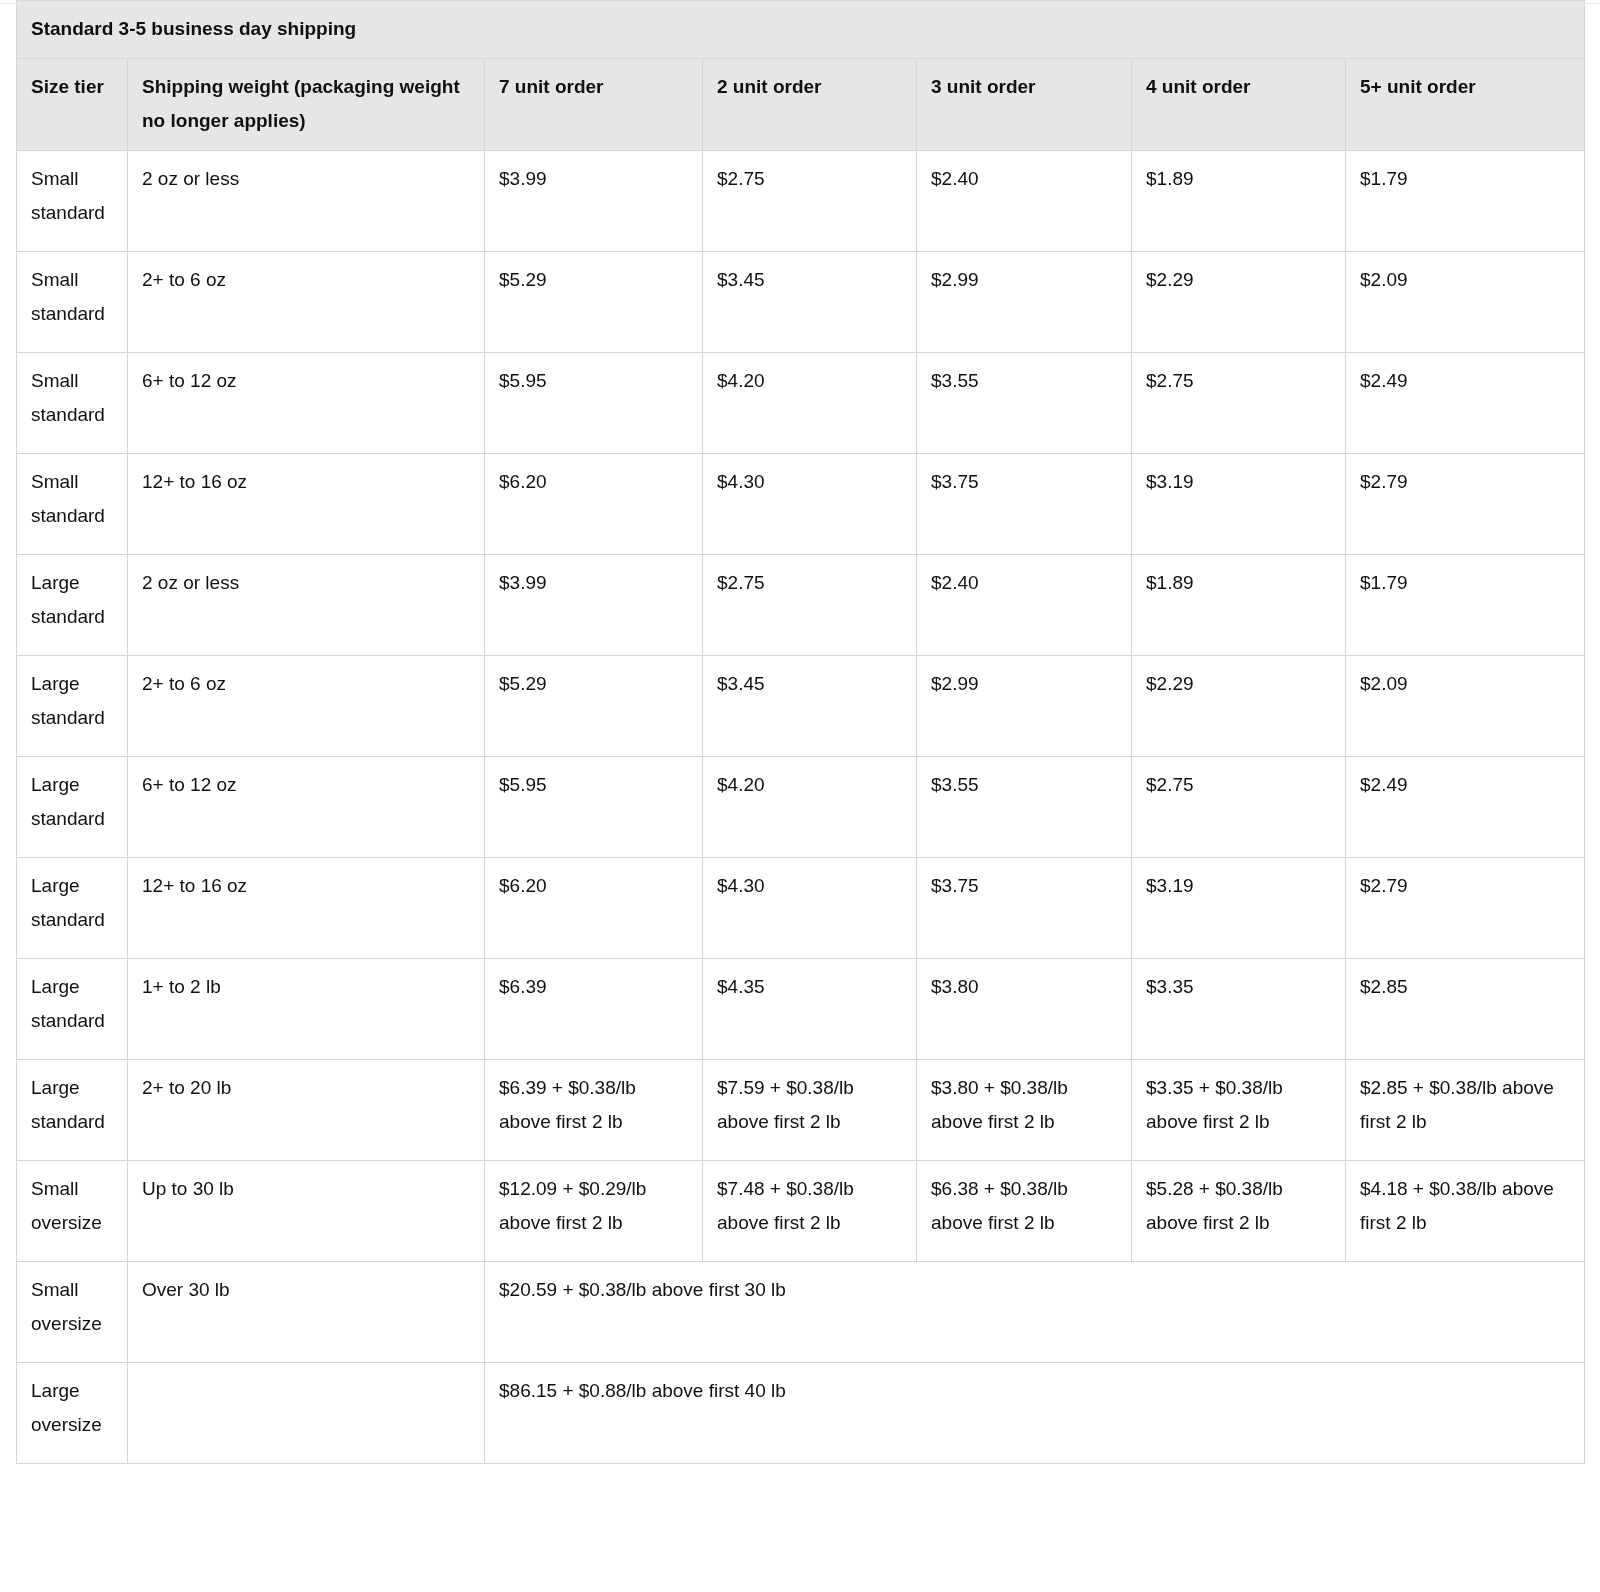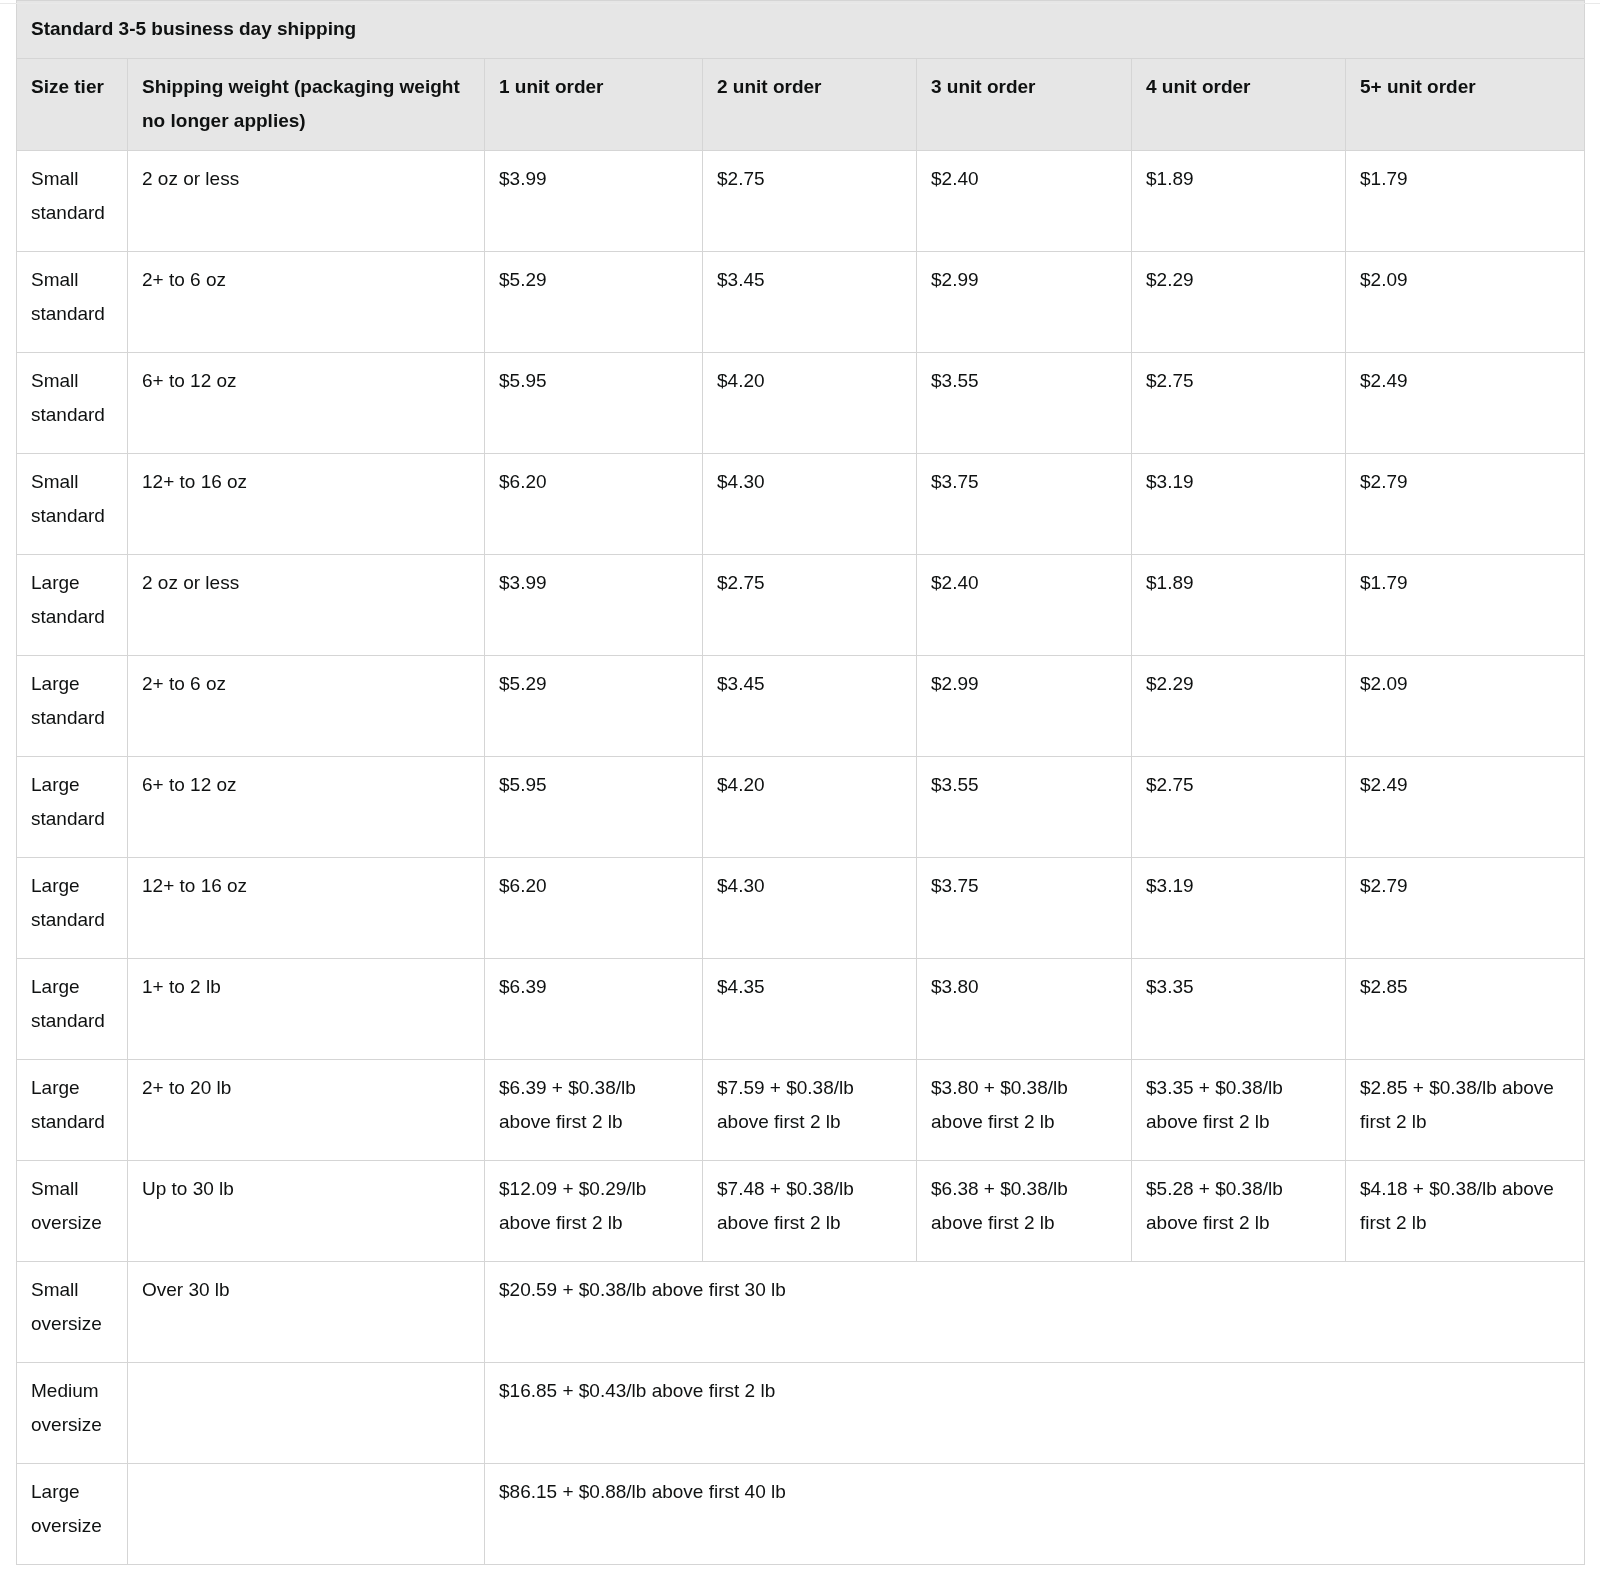--- a/index.html
+++ b/index.html
@@ -72,21 +72,21 @@
       <col style="width:214px">
       <col style="width:239px">
     </colgroup>
     <thead>
       <tr>
         <th class="table-title" colspan="7">Standard 3-5 business day shipping</th>
       </tr>
       <tr class="header-row" id="header-row">
           <th>Size tier</th>
           <th>Shipping weight (packaging weight no longer applies)</th>
-          <th>1 unit order</th>
+          <th>7 unit order</th>
           <th>2 unit order</th>
           <th>3 unit order</th>
           <th>4 unit order</th>
           <th>5+ unit order</th>
         </tr>
     </thead>
     <tbody id="table-body">
         <tr>
           <td>Small standard</td>
           <td>2 oz or less</td>
@@ -185,24 +185,19 @@
           <td>$6.38 + $0.38/lb above first 2 lb</td>
           <td>$5.28 + $0.38/lb above first 2 lb</td>
           <td>$4.18 + $0.38/lb above first 2 lb</td>
         </tr>
         <tr>
           <td>Small oversize</td>
           <td>Over 30 lb</td>
           <td colspan="5">$20.59 + $0.38/lb above first 30 lb</td>
         </tr>
         <tr>
-          <td>Medium oversize</td>
-          <td></td>
-          <td colspan="5">$16.85 + $0.43/lb above first 2 lb</td>
-        </tr>
-        <tr>
           <td>Large oversize</td>
           <td></td>
           <td colspan="5">$86.15 + $0.88/lb above first 40 lb</td>
         </tr>
       </tbody>
   </table>
 </div>
 
 </body></html>

